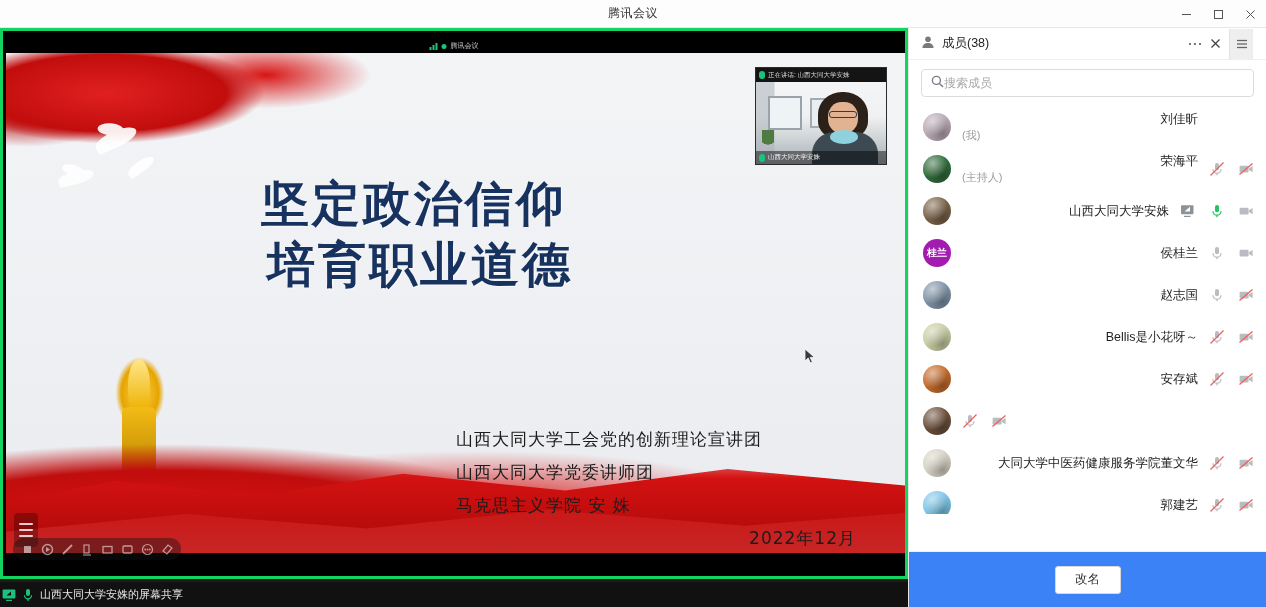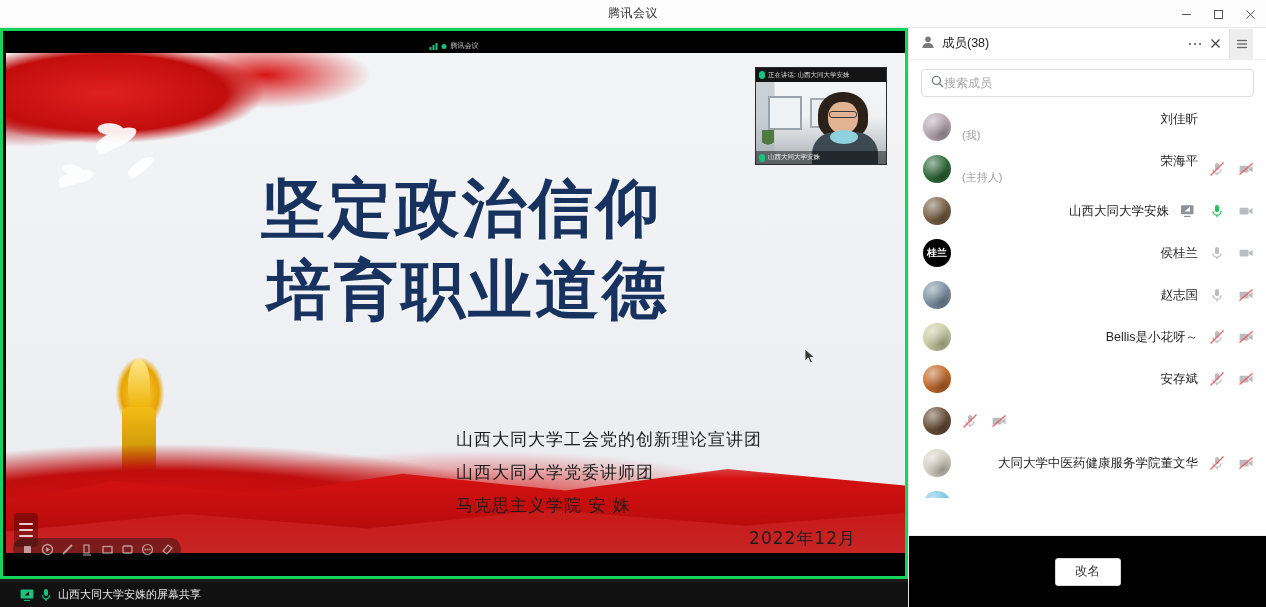--- a/index.html
+++ b/index.html
@@ -102,22 +102,22 @@
     clip-path: polygon(0 58%, 12% 40%, 28% 52%, 44% 34%, 62% 48%, 80% 30%, 100% 44%, 100% 100%, 0 100%);
   }
   .ribbon:after {
     content:""; position:absolute; left:0; bottom:0; width:100%; height:72px;
     background:linear-gradient(180deg, rgba(255,70,70,.0), rgba(255,90,90,.35));
     clip-path: polygon(0 70%, 20% 46%, 40% 66%, 60% 40%, 82% 62%, 100% 44%, 100% 100%, 0 100%);
   }
 
   .slide-title {
     position:absolute; left:255px; top:120px; width:600px;
-    font-family:Liberation Mono, monospace;
-    font-weight:700; font-size:64px; line-height:1.28; color:#17325f;
+    font-family:Liberation Sans, sans-serif;
+    font-weight:700; font-size:48px; line-height:1.28; color:#17325f;
     letter-spacing:3px; text-shadow:1px 1px 0 rgba(255,255,255,.55);
   }
   .slide-title .l2 { padding-left:6px; }
 
   .slide-sub {
     position:absolute; left:450px; top:370px; width:420px;
     font-family:"DejaVu Sans","Liberation Sans",sans-serif;
     font-weight:400; font-size:17px; line-height:1.95; color:#1c1c1c; letter-spacing:1px;
   }
   .slide-sub .yr { display:block; text-align:right; padding-right:20px; }
@@ -190,21 +190,21 @@
     opacity:.55;
   }
   .annot .ai svg { display:block; }
 
   
   .cursor { position:absolute; left:802px; top:318px; width:12px; height:16px; z-index:7; }
 
   
   .statusbar {
     position:absolute; left:0; bottom:0; width:908px; height:25px;
-    background:#111; display:flex; align-items:center; gap:6px; padding-left:20px;
+    background:#111; display:flex; align-items:center; gap:6px; padding-left:2px;
   }
   .statusbar .sb-txt { font-size:11px; color:#e9e9e9; }
   .sb-ico { display:flex; align-items:center; }
 
   
   .panel {
     position:absolute; right:0; top:28px; width:358px; height:579px;
     background:#fff; border-left:1px solid #e6e6e6; display:flex; flex-direction:column;
   }
   .panel-head {
@@ -237,22 +237,22 @@
     display:flex; align-items:center; justify-content:center;
     font-size:10px; color:#fff; font-weight:600;
   }
   .pname { flex:1; min-width:0; display:flex; flex-direction:column; justify-content:center; }
   .pname .n { font-size:12.5px; color:#1f1f1f; white-space:nowrap; overflow:hidden; text-overflow:ellipsis;text-align:right; }
   .pname .sub { font-size:11px; color:#9a9a9a; line-height:1.35; }
   .picons { display:flex; align-items:center; gap:13px; }
   .picon { width:16px; height:16px; display:flex; align-items:center; justify-content:center; }
 
   .panel-foot {
-    height:72px; border-top:1px solid #efefef;
-    display:flex; align-items:center; justify-content:center; background:#000000;margin-top:37px;
+    height:56px; border-top:1px solid #efefef;
+    display:flex; align-items:center; justify-content:center; background:#3b82f6;margin-top:37px;
   }
   .rename-btn {
     width:66px; height:28px; border:1px solid #d9d9d9; border-radius:3px;
     background:#fff; font-size:12.5px; color:#333; cursor:default;
     font-family:"Liberation Sans", sans-serif;
   }
 
   
   .plist::-webkit-scrollbar { width:5px; }
   .plist::-webkit-scrollbar-thumb { background:#d4d4d4; border-radius:3px; }
@@ -528,21 +528,21 @@
             </span>
             <span class="picon">
               <svg width="16" height="16" viewBox="0 0 16 16">
                 <rect x="1.6" y="4.8" width="9" height="6.6" rx="1.2" fill="#b9bcc0"></rect>
                 <polygon points="11,7.2 14.6,5 14.6,11.2 11,9" fill="#b9bcc0"></polygon>
               </svg>
             </span>
           </div>
         </div>
         <div class="prow">
-          <div class="avatar" style="background: #000000;">桂兰</div>
+          <div class="avatar" style="background: #a21caf;">桂兰</div>
           <div class="pname">
             <div class="n">侯桂兰</div>
           </div>
           <div class="picons">
             <span class="picon">
               <svg width="16" height="16" viewBox="0 0 16 16">
                 <rect x="6" y="2" width="4" height="7.2" rx="2" fill="#b9bcc0"></rect>
                 <path d="M4 8.2a4 4 0 0 0 8 0" fill="none" stroke="#b9bcc0" stroke-width="1.3"></path>
                 <line x1="8" y1="12.2" x2="8" y2="14.2" stroke="#b9bcc0" stroke-width="1.3"></line>
               </svg>

